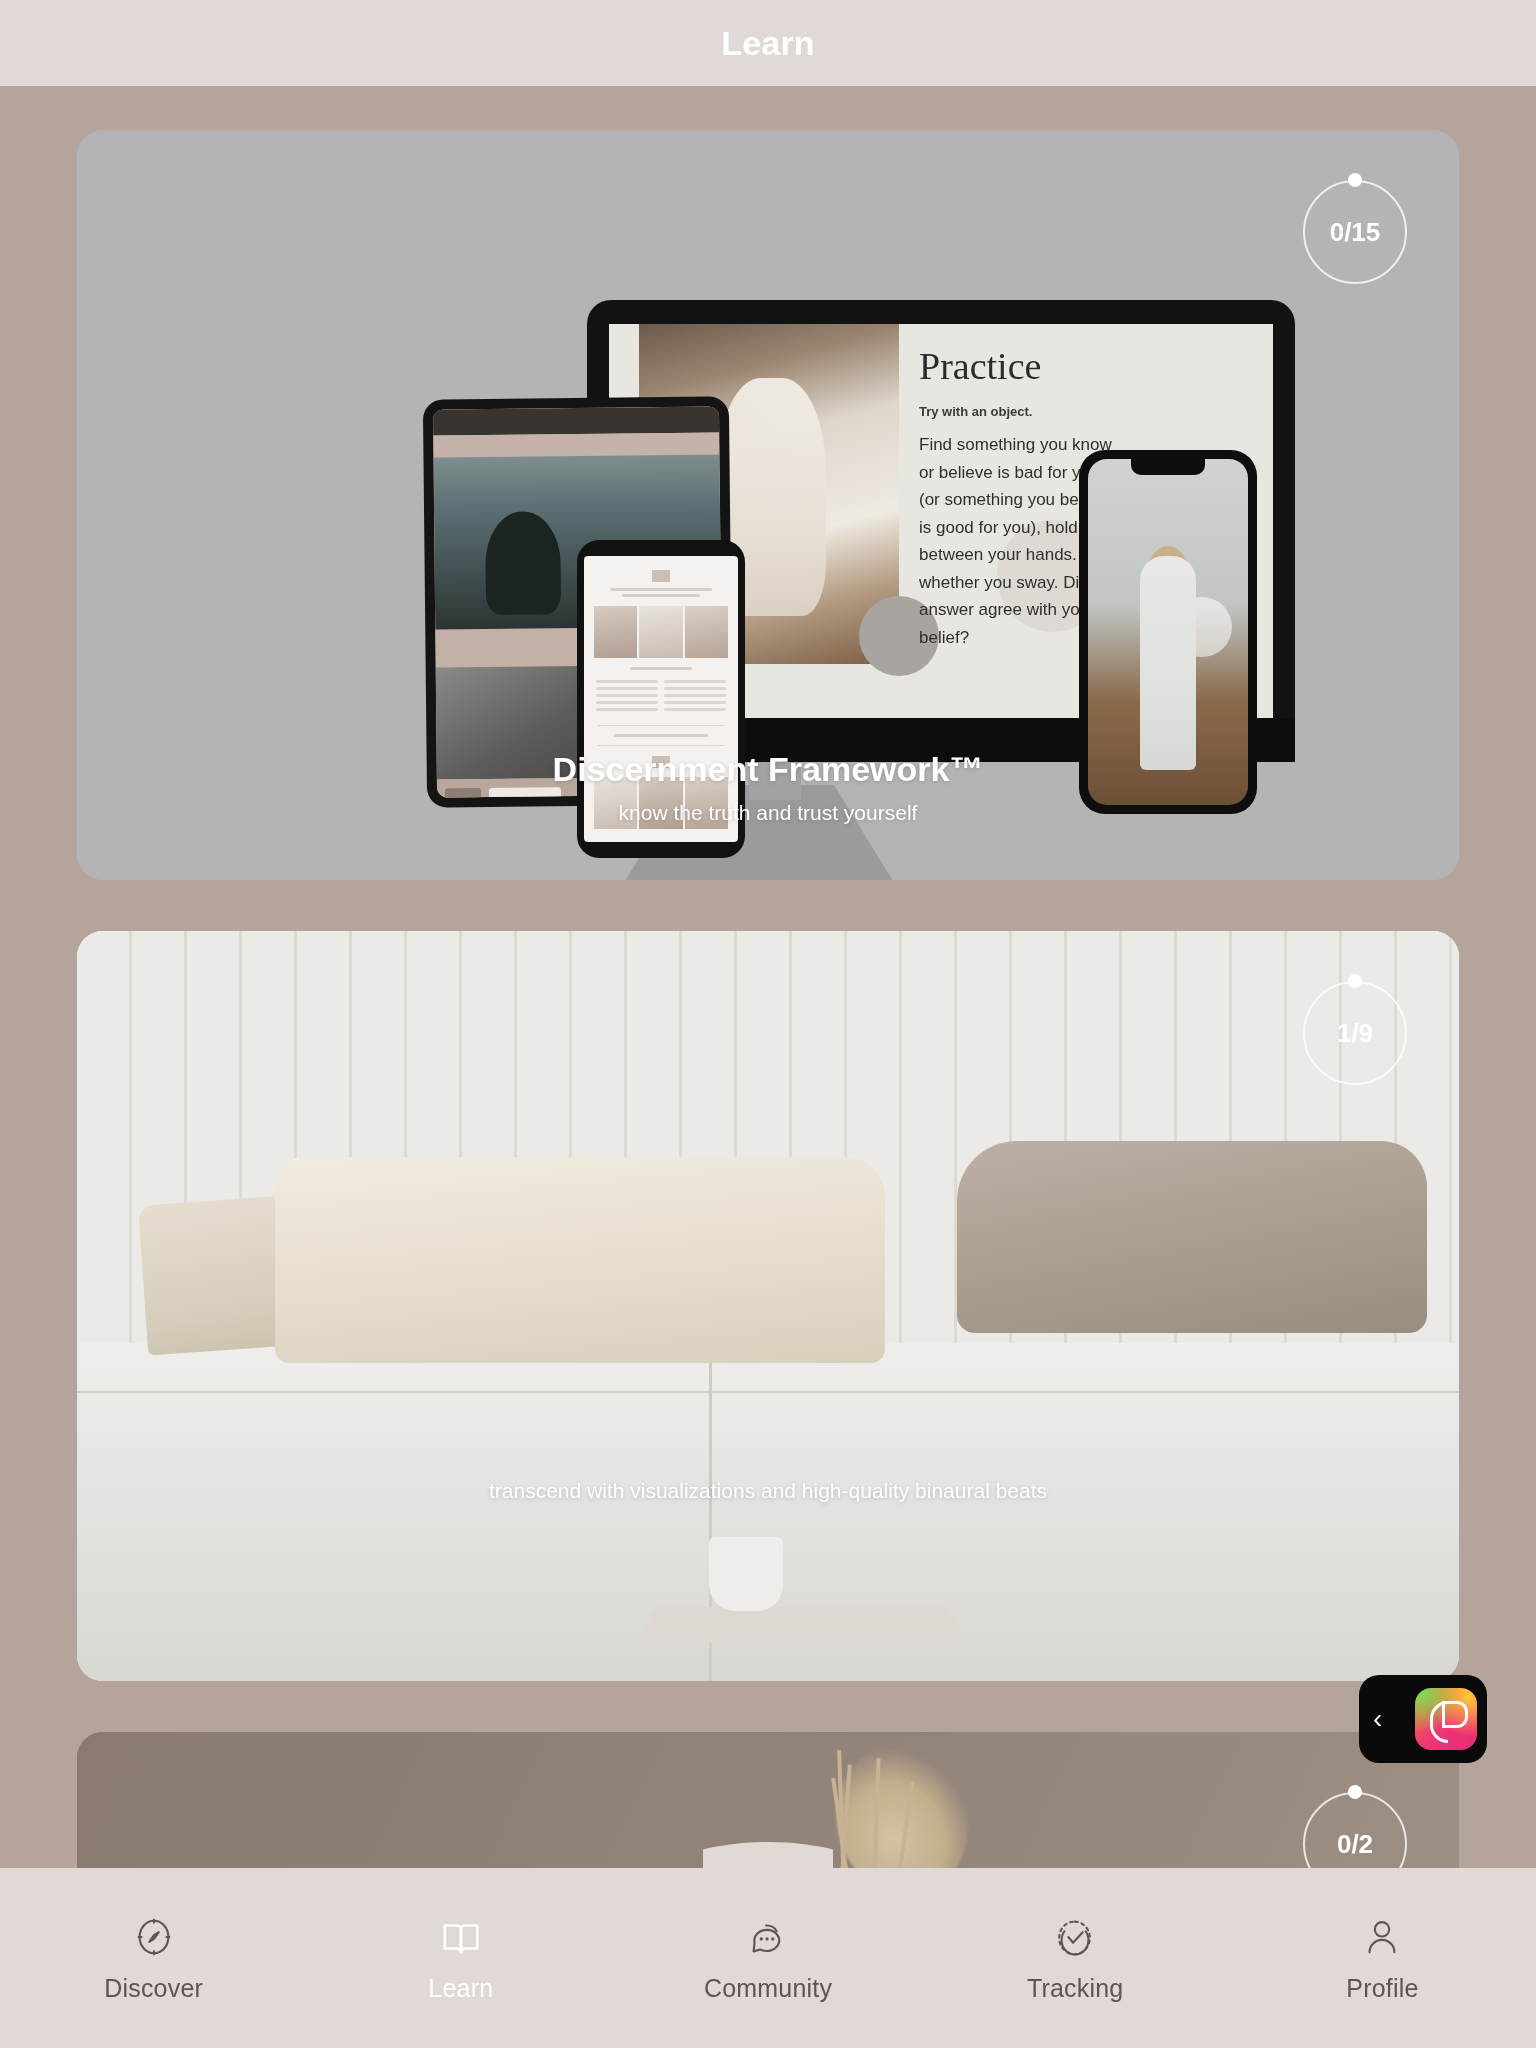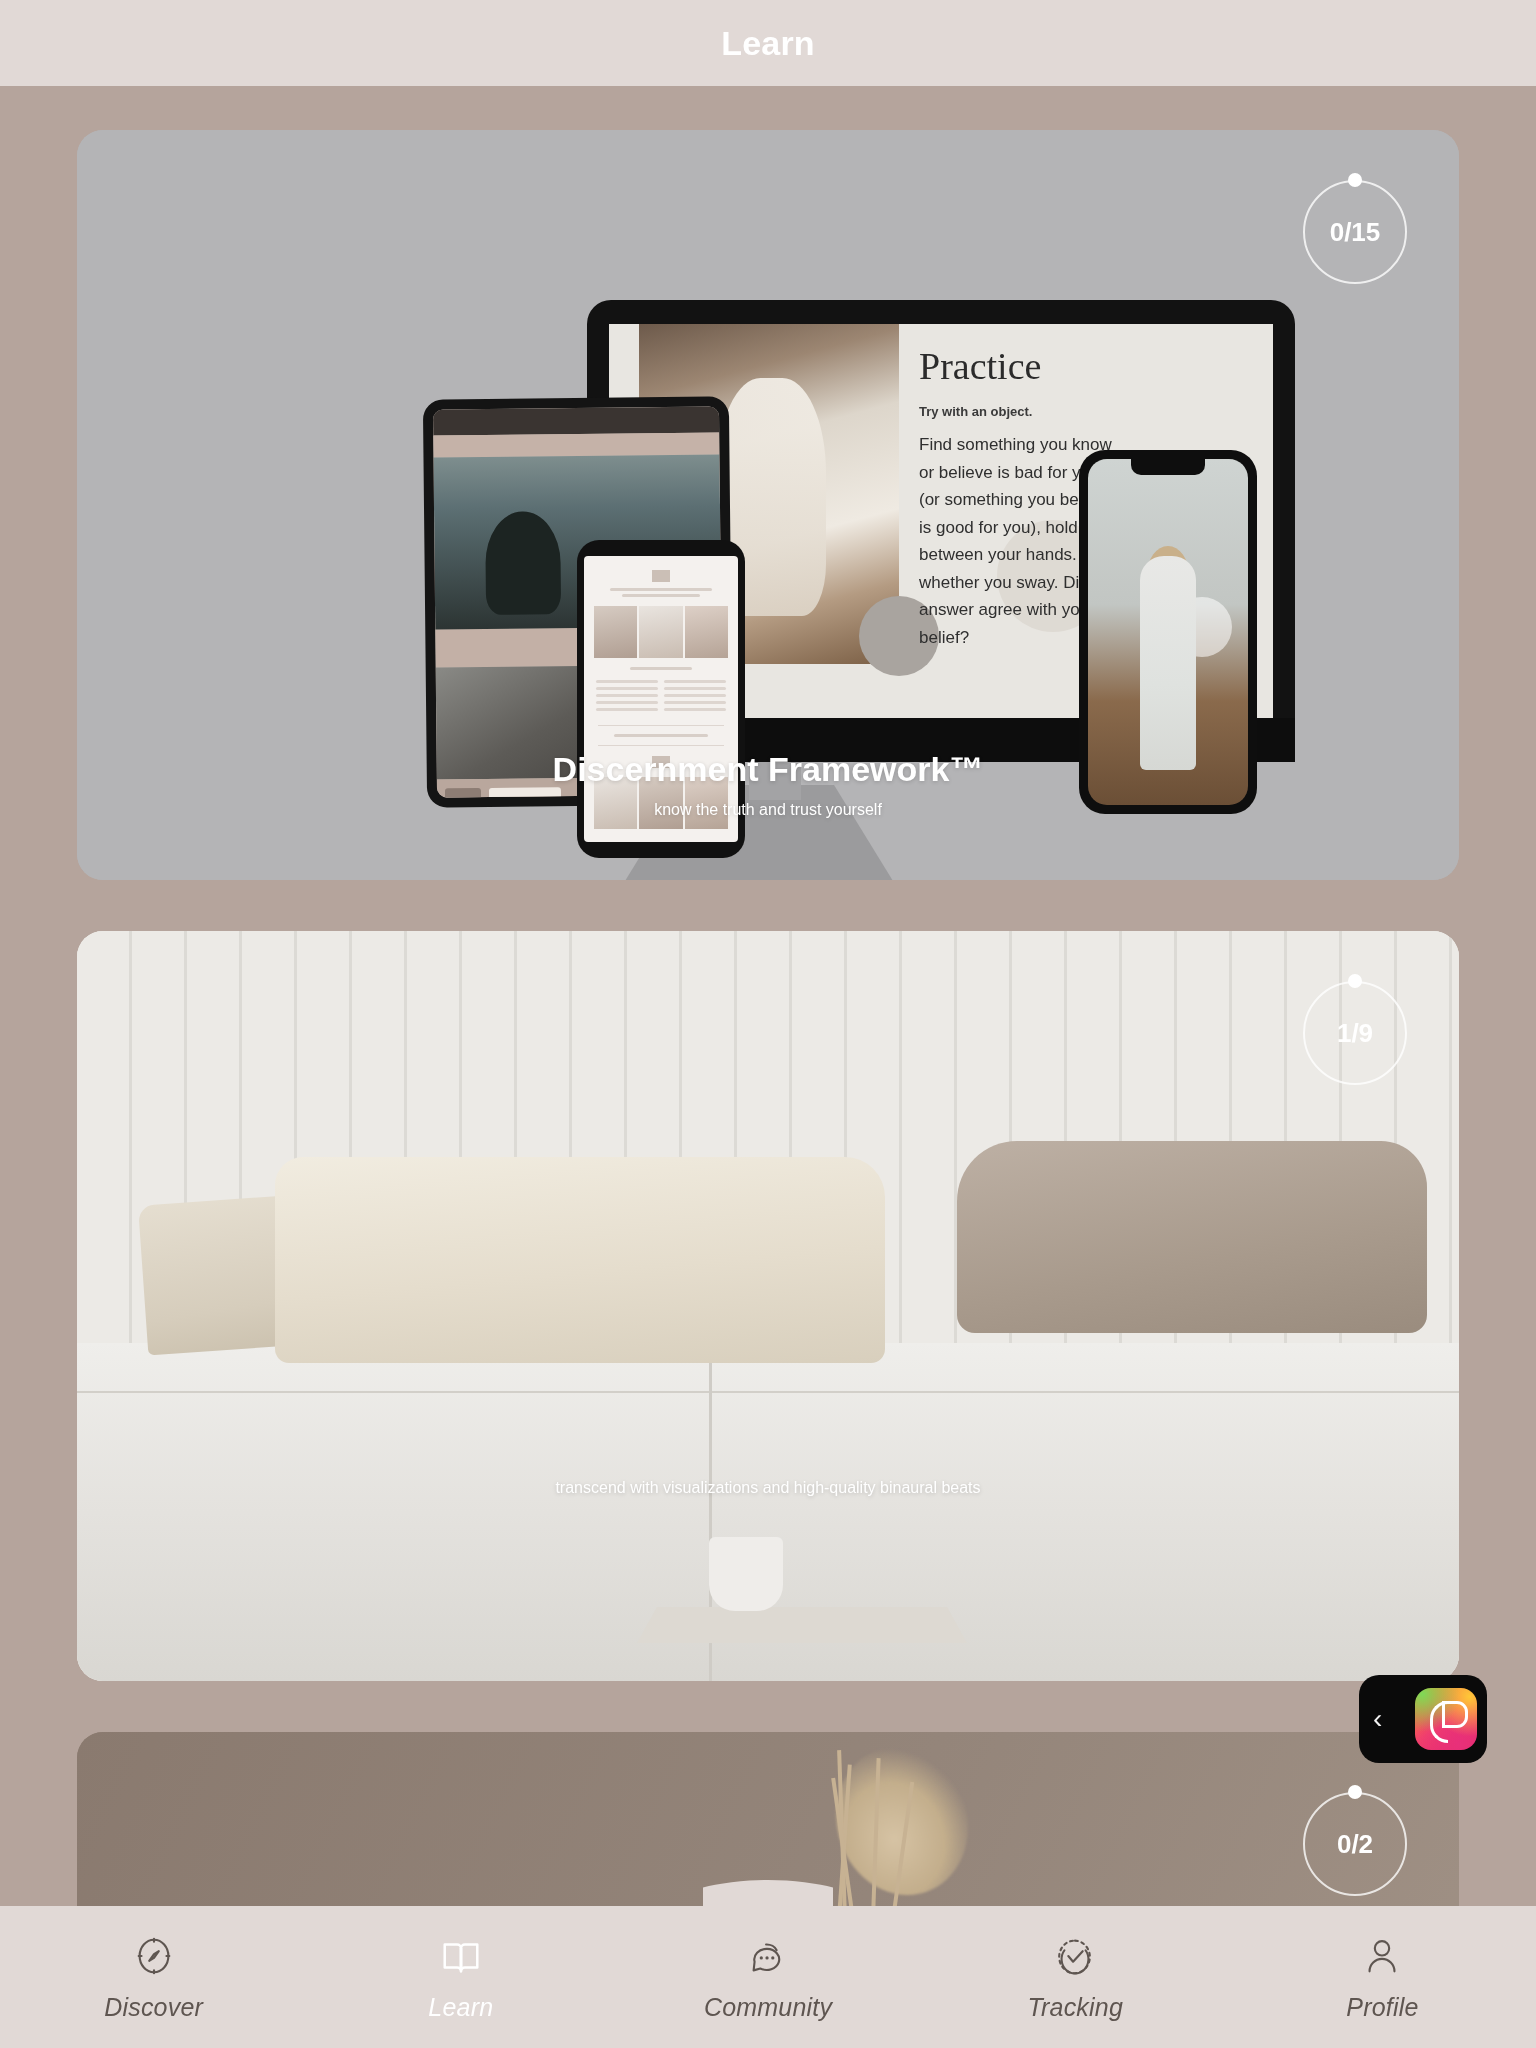--- a/index.html
+++ b/index.html
@@ -267,21 +267,21 @@
     text-align: center;
     color: #fff;
   }
   .card-title {
     font-size: 34px;
     font-weight: 700;
     margin-bottom: 12px;
     text-shadow: 0 1px 4px rgba(0,0,0,.18);
   }
   .card-sub {
-    font-size: 16px;
+    font-size: 21px;
     font-weight: 400;
     text-shadow: 0 1px 4px rgba(0,0,0,.18);
     text-align: center;
   }
 
   .c1-text { top: 620px; }
 
   
   .progress-badge {
     position: absolute;
@@ -454,24 +454,23 @@
     width: 20px; height: 21px;
     border: 3px solid #fff;
     border-radius: 0 11px 11px 0;
   }
 
   
   .bottom-nav {
     position: absolute;
     left: 0; bottom: 0;
     width: 1536px;
-    height: 142px;
+    height: 180px;
     background: #e1d9d6;
     z-index: 50;
-    font-style: italic;
   }
   .nav-notch {
     position: absolute;
     left: 50%;
     top: -26px;
     transform: translateX(-50%);
     width: 130px;
     height: 28px;
     overflow: hidden;
   }

